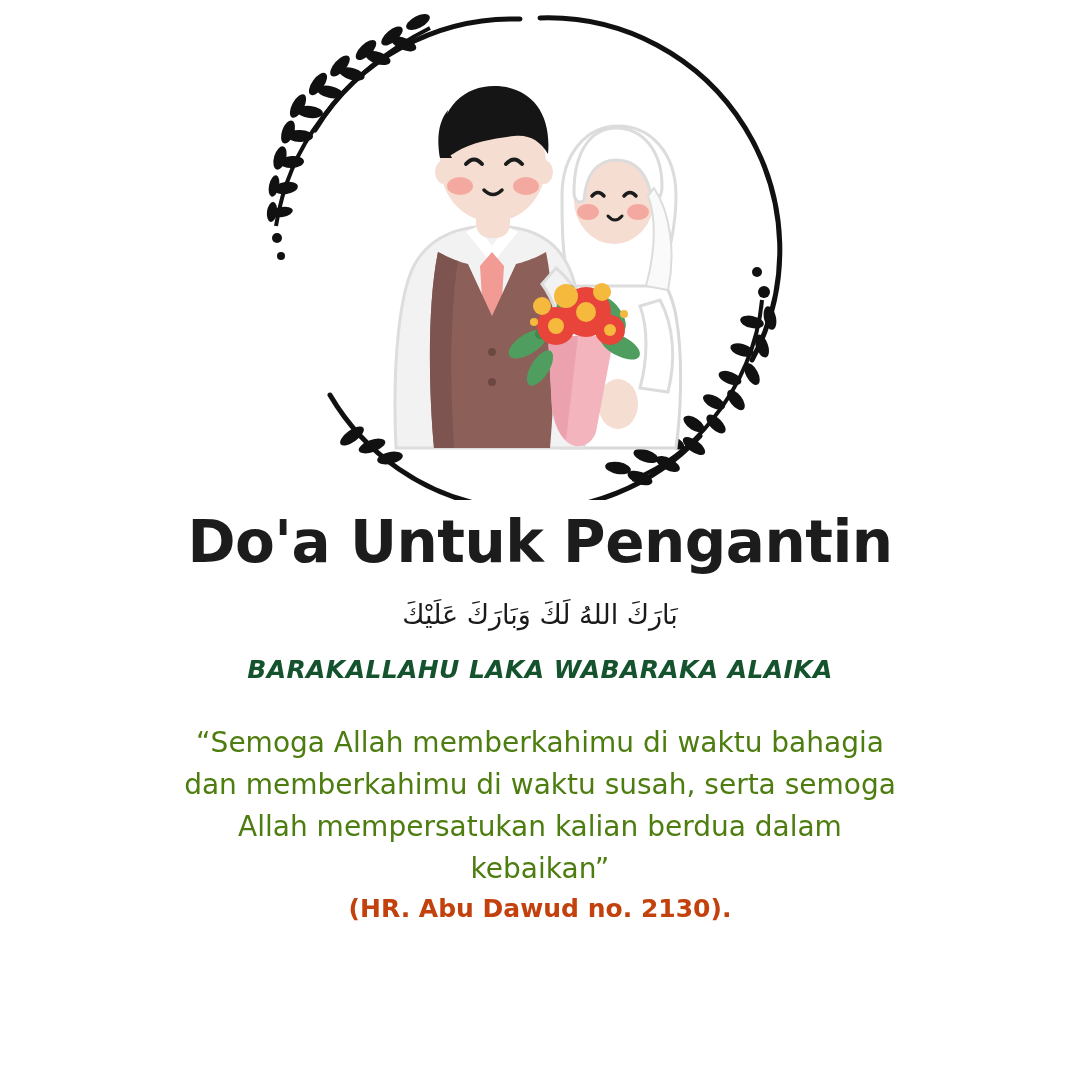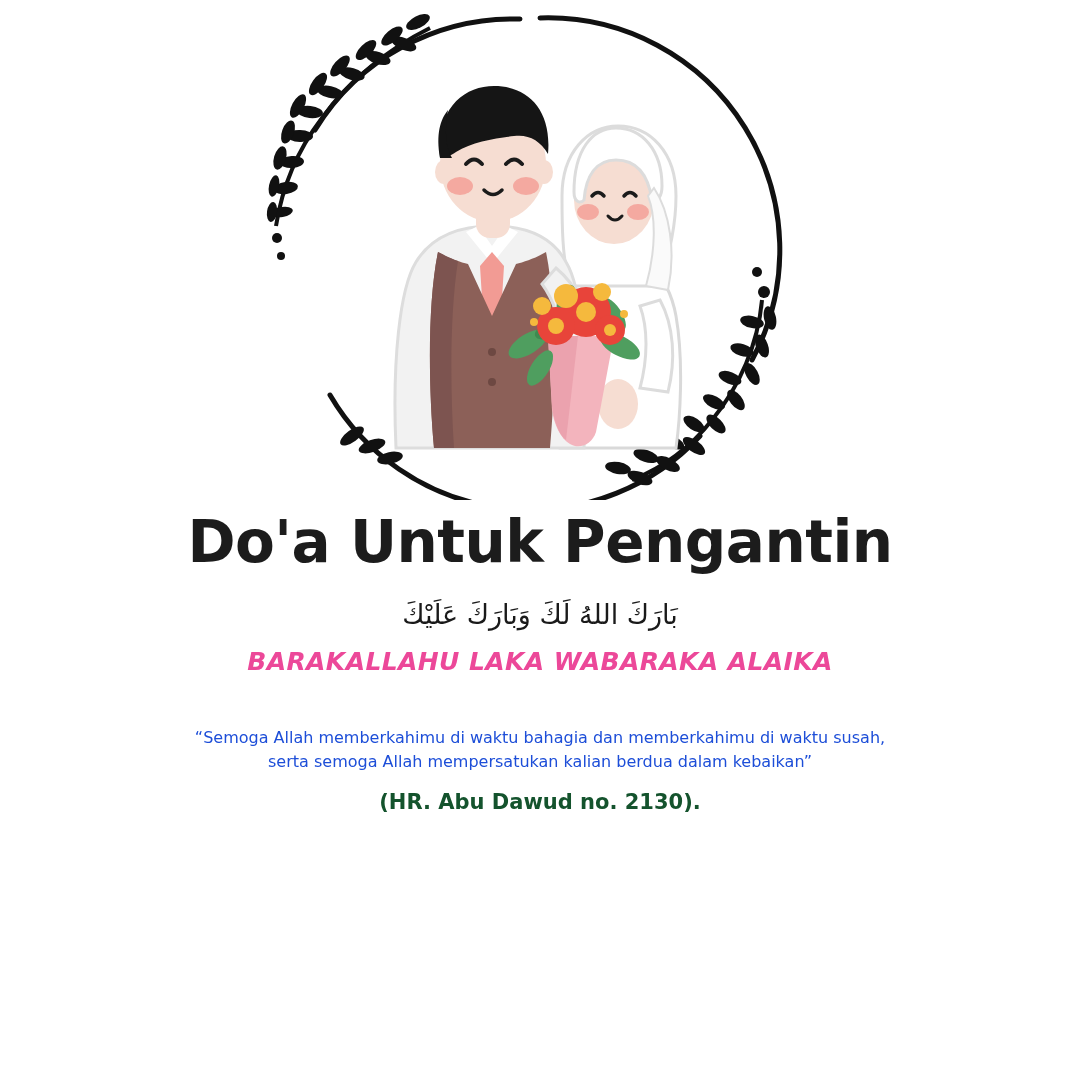--- a/index.html
+++ b/index.html
@@ -64,40 +64,40 @@
   }
   .arabic-line-1 { margin-bottom: 6px; }
   .arabic-line-2 { margin-bottom: 10px; }
 
   .translit {
     font-family: "DejaVu Sans", sans-serif;
     font-style: italic;
     font-weight: bold;
     font-size: 25px;
     letter-spacing: 0.4px;
-    color: #ec4899;
+    color: #14532d;
     line-height: 1.45;
-    margin: 6px 0 0 0;
+    margin: 14px 0 0 0;
   }
 
   .meaning {
     font-family: "DejaVu Sans", sans-serif;
-    font-size: 16px;
-    color: #1d4ed8;
+    font-size: 28px;
+    color: #4d7c0f;
     line-height: 1.5;
-    margin: 46px auto 0 auto;
+    margin: 34px auto 0 auto;
     max-width: 720px;
   }
 
   .source {
     font-family: "DejaVu Sans", sans-serif;
     font-weight: bold;
-    font-size: 21px;
-    color: #14532d;
-    margin-top: 16px;
+    font-size: 25px;
+    color: #c2410c;
+    margin-top: 4px;
   }
 </style>
 </head>
 <body>
 
 <div class="card">
 
   <div class="illustration">
     <svg width="1080" height="500" viewBox="0 0 1080 500" xmlns="http://www.w3.org/2000/svg">
 

